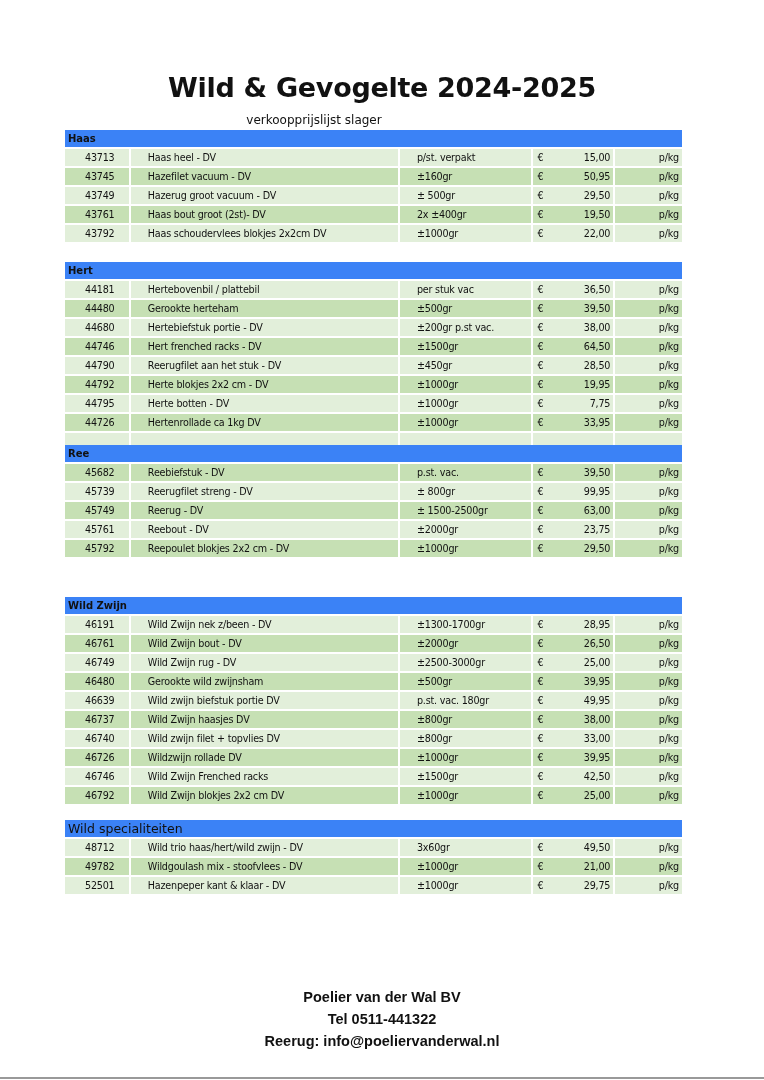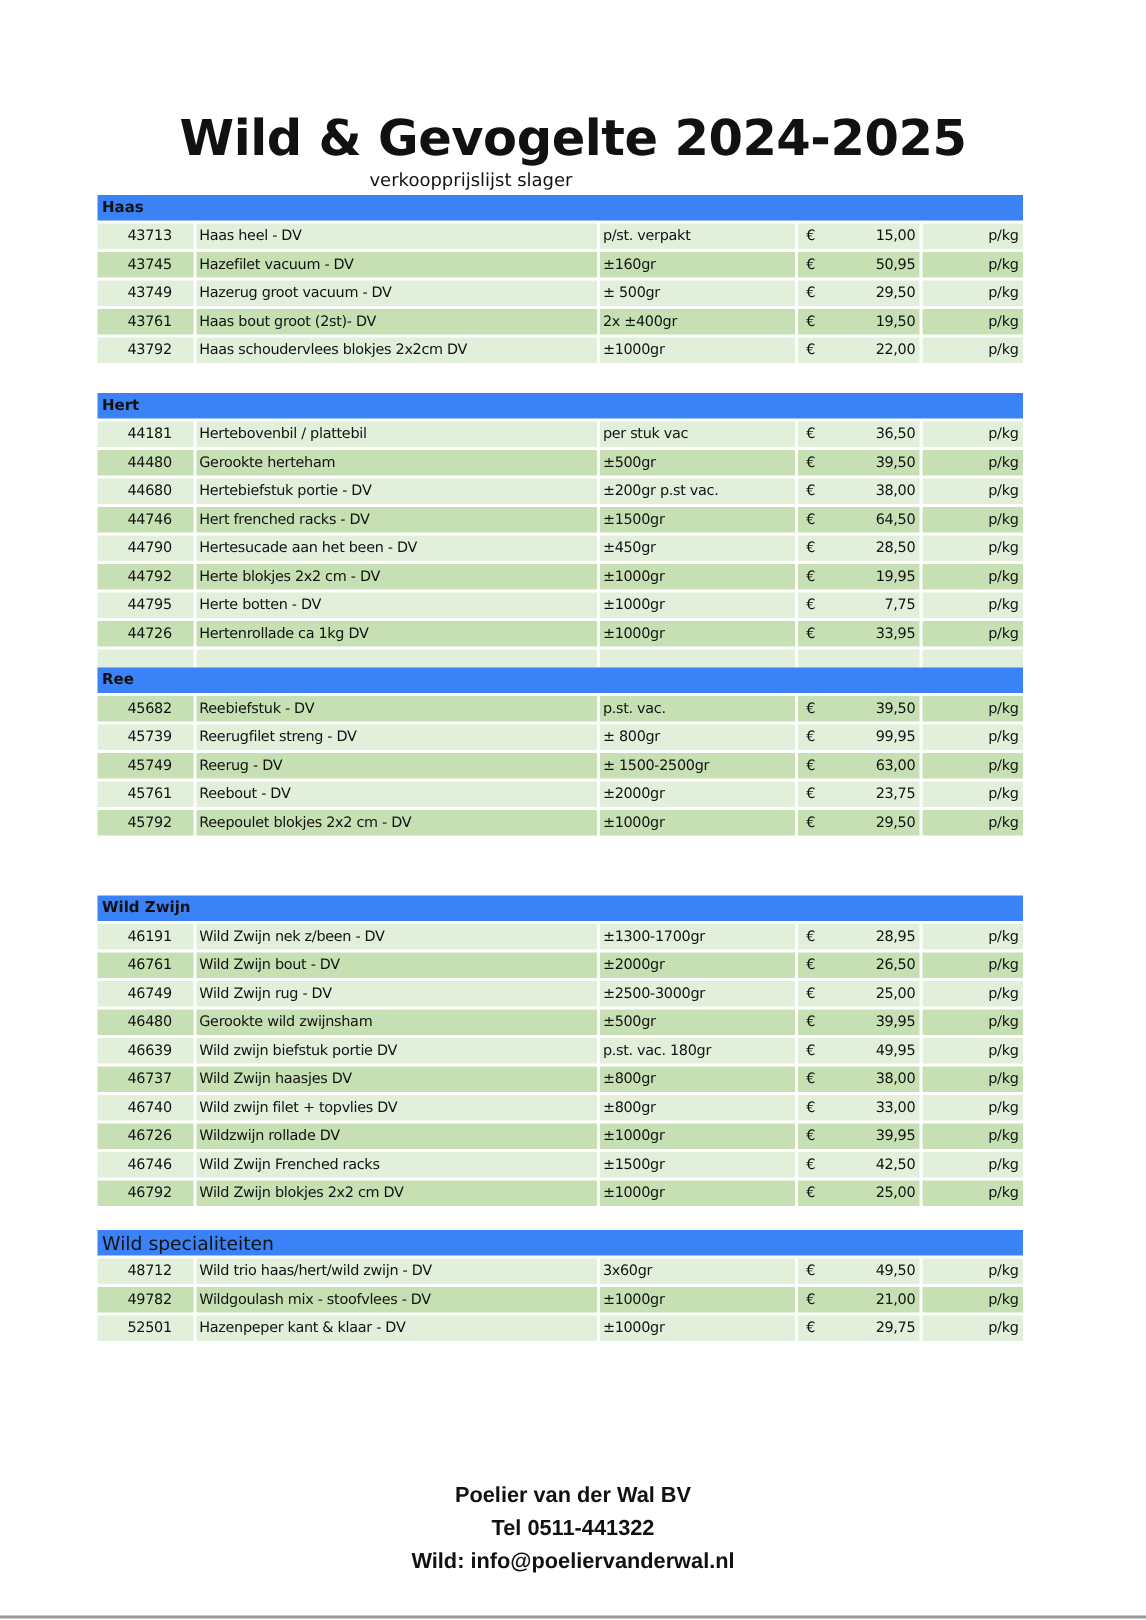--- a/index.html
+++ b/index.html
@@ -1,28 +1,28 @@
 <!DOCTYPE html>
 <html><head>
 <meta charset="utf-8">
 <style>
   html, body { margin: 0; padding: 0; background: #ffffff; }
   body { width: 764px; height: 1080px; position: relative; font-family: "Liberation Sans", sans-serif; color: #111; overflow: hidden; }
-  .title { position: absolute; top: 72px; left: 0; width: 764px; text-align: center; font-family: "DejaVu Sans", sans-serif; font-weight: bold; font-size: 33px; letter-spacing: -0.3px; }
+  .title { position: absolute; top: 72px; left: 0; width: 764px; text-align: center; font-family: "DejaVu Sans", sans-serif; font-weight: bold; font-size: 27px; letter-spacing: -0.3px; }
   .subtitle { position: absolute; top: 113px; left: 0; width: 628px; text-align: center; font-family: "DejaVu Sans", sans-serif; font-size: 12px; }
   .section { position: absolute; left: 65px; width: 617px; }
   .sec-head { height: 17px; background: #3b82f6; font-family: "DejaVu Sans", sans-serif; font-size: 10px; font-weight: bold; line-height: 17px; padding-left: 3px; margin-bottom: 2px; }
   .sec-head.big { font-weight: normal; font-size: 12.5px; }
   .row { display: flex; height: 17px; margin-bottom: 2px; font-family: "DejaVu Sans", sans-serif; font-size: 9.6px; line-height: 17px; letter-spacing: -0.2px; }
   .row > div { background: #e2efda; margin-right: 2px; box-sizing: border-box; white-space: nowrap; overflow: hidden; }
   .row.dark > div { background: #c6e0b4; }
   .row > div:last-child { margin-right: 0; }
   .c-code { width: 64px; padding-left: 20px; }
-  .c-name { width: 268px; padding-left: 2px; }
-  .c-weight { width: 131px; padding-left: 2px; }
+  .c-name { width: 268px; padding-left: 17px; }
+  .c-weight { width: 131px; padding-left: 17px; }
   .c-price { width: 81px; display: flex; justify-content: space-between; padding-left: 5px; padding-right: 3px; }
   .c-unit { width: 67px; text-align: right; padding-right: 3px; }
   .footer { position: absolute; top: 986px; left: 0; width: 764px; text-align: center; font-family: Liberation Sans, sans-serif; font-weight: bold; font-size: 14.5px; line-height: 22px; }
   .bottom-line { position: absolute; top: 1077px; left: 0; width: 764px; height: 2px; background: #999; }
 </style>
 </head>
 <body>
 
 <div class="title">Wild &amp; Gevogelte 2024-2025</div>
 <div class="subtitle">verkoopprijslijst slager</div>
@@ -118,21 +118,21 @@
         <div class="c-name">Hert frenched racks - DV</div>
         <div class="c-weight">±1500gr</div>
         <div class="c-price">
           <span>€</span>
           <span>64,50</span>
         </div>
         <div class="c-unit">p/kg</div>
       </div>
       <div class="row">
         <div class="c-code">44790</div>
-        <div class="c-name">Hertesucade aan het been - DV</div>
+        <div class="c-name">Reerugfilet aan het stuk - DV</div>
         <div class="c-weight">±450gr</div>
         <div class="c-price">
           <span>€</span>
           <span>28,50</span>
         </div>
         <div class="c-unit">p/kg</div>
       </div>
       <div class="row dark">
         <div class="c-code">44792</div>
         <div class="c-name">Herte blokjes 2x2 cm - DV</div>
@@ -358,15 +358,15 @@
           <span>29,75</span>
         </div>
         <div class="c-unit">p/kg</div>
       </div>
     </div>
   </div>
 
 <div class="footer">
   <div>Poelier van der Wal BV</div>
   <div>Tel 0511-441322</div>
-  <div>Wild: info@poeliervanderwal.nl</div>
+  <div>Reerug: info@poeliervanderwal.nl</div>
 </div>
 <div class="bottom-line"></div>
 
 </body></html>

